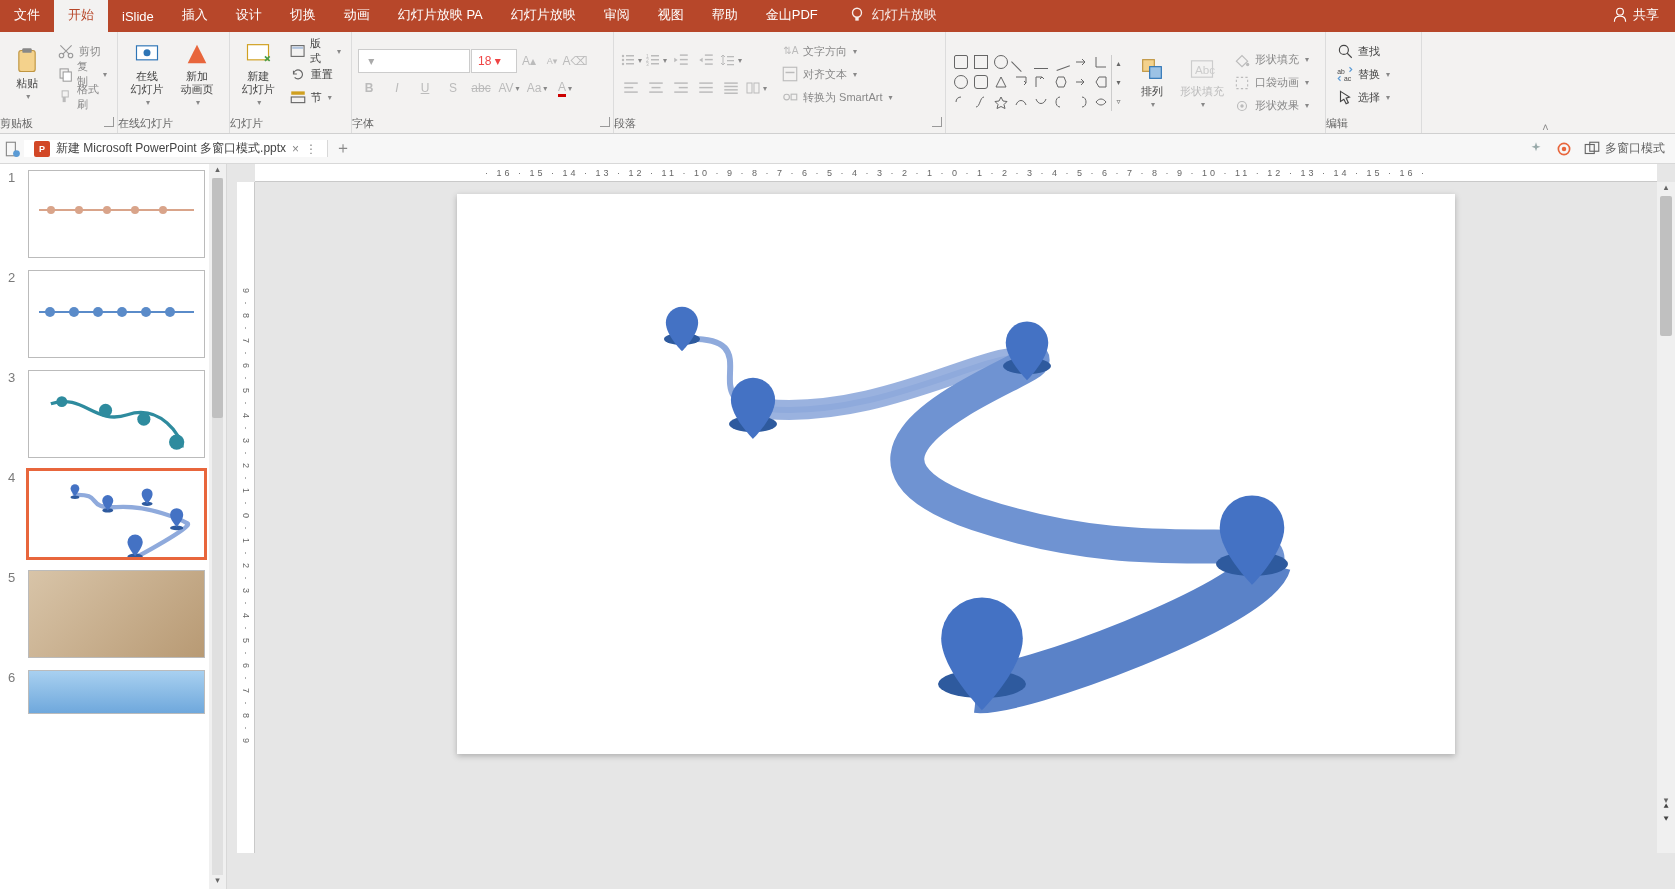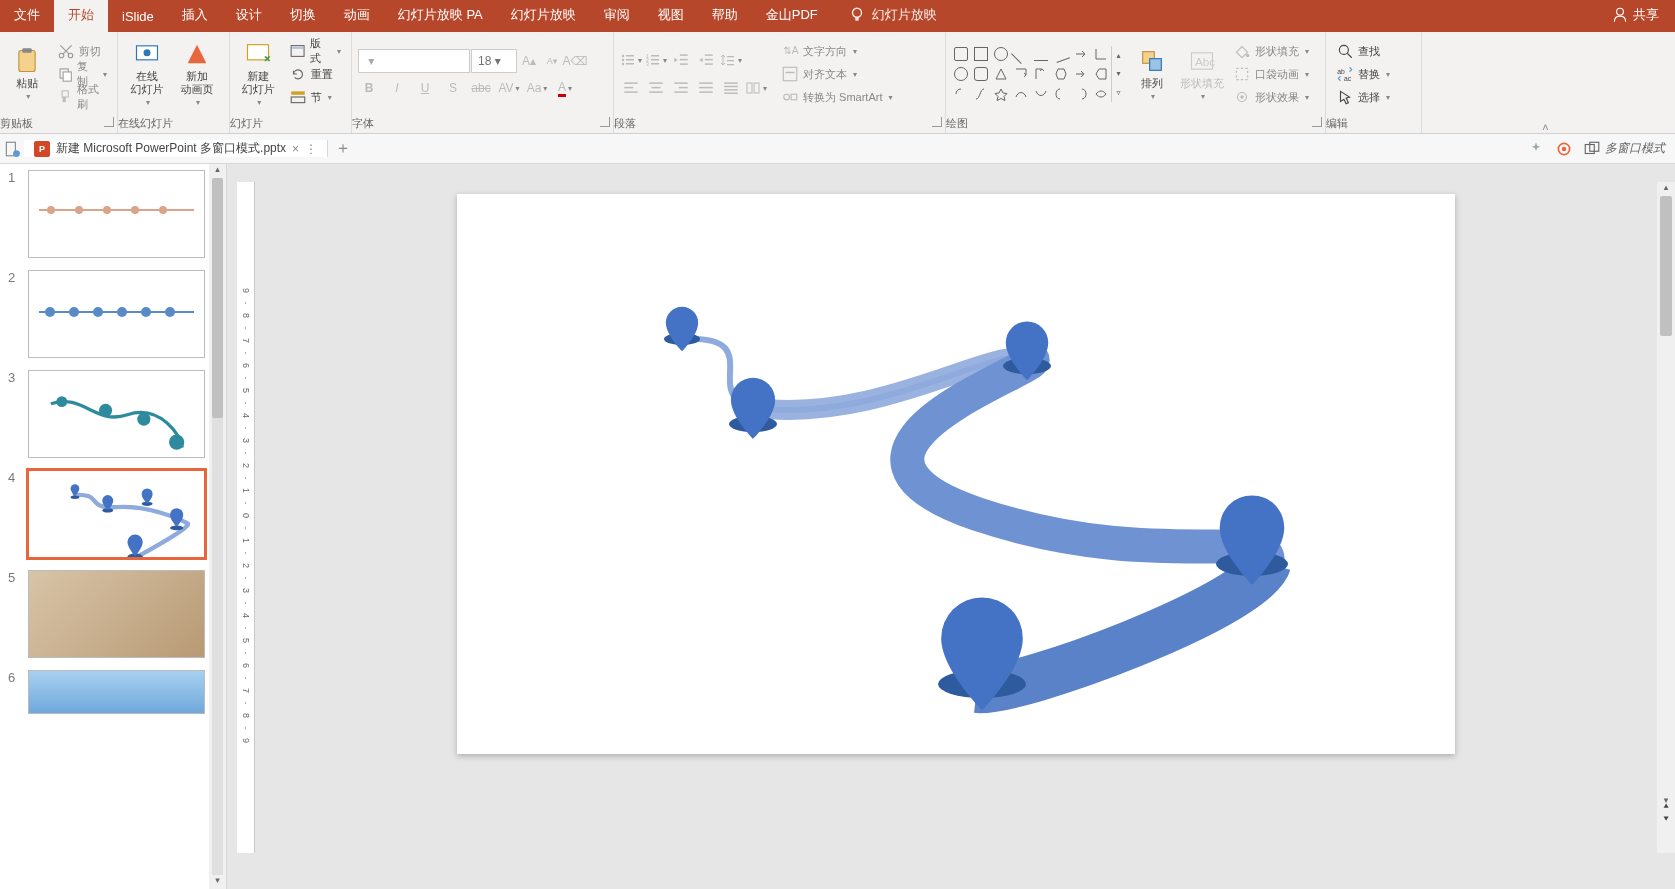--- a/index.html
+++ b/index.html
@@ -38,21 +38,21 @@
 .gallery-more { width:14px; height:56px; border-left:1px solid #ccc; display:flex; flex-direction:column; justify-content:space-around; align-items:center; cursor:pointer; }
 .gallery-more span { font-size:8px; color:#666; }
 
 
 .doctabs { height:30px; background:#f7f7f7; border-bottom:1px solid #d8d8d8; display:flex; align-items:stretch; }
 .doctabs .left { display:flex; align-items:center; }
 .doctab { display:flex; align-items:center; gap:6px; padding:0 10px; border-right:1px solid #d8d8d8; font-size:12px; background:#fff; }
 .doctab .pp { width:16px; height:16px; background:#d24726; color:#fff; font-size:9px; font-weight:bold; display:flex; align-items:center; justify-content:center; border-radius:2px; }
 .doctabs .addtab { width:30px; display:flex; align-items:center; justify-content:center; color:#888; cursor:pointer; font-size:16px; }
 .doctabs .right { margin-left:auto; display:flex; align-items:center; gap:10px; padding:0 10px; color:#666; }
-.doctabs .right .it { cursor:pointer; display:flex; align-items:center; gap:4px;font-style:italic; }
+.doctabs .right .it { cursor:pointer; display:flex; align-items:center; gap:4px; }
 
 
 .editor { position:absolute; top:164px; bottom:0; left:0; right:0; display:flex; background:#e6e6e6; }
 .thumbs { width:227px; background:#fff; border-right:1px solid #d8d8d8; position:relative; overflow:hidden; }
 .thumbs-inner { position:absolute; inset:0; right:17px; overflow:hidden; }
 .thumbs .sb { position:absolute; right:0; top:0; bottom:0; width:17px; background:#f0f0f0; }
 .thumbs .sb .tr { position:absolute; left:3px; right:3px; top:14px; bottom:14px; background:#e0e0e0; }
 .thumbs .sb .th { position:absolute; left:3px; right:3px; top:14px; height:240px; background:#c0c0c0; border-radius:2px; }
 .thumbs .sb .ar { position:absolute; left:0; right:0; height:14px; text-align:center; font-size:9px; color:#666; cursor:pointer; }
 .trow { display:flex; padding:6px 4px 6px 8px; gap:6px; }
@@ -214,21 +214,21 @@
       </div>
     </div>
     <div class="label"><span>幻灯片</span></div>
   </div>
 
   <div class="rgroup" style="width:262px">
     <div class="body">
         <div class="col" style="gap:4px">
       <div class="row">
         <div class="combo" style="width:112px" title="">&nbsp;▾</div>
-        <div class="combo" style="width:46px;color:#737373"><span>18</span>&nbsp;▾</div>
+        <div class="combo" style="width:46px;color:#ef4444"><span>18</span>&nbsp;▾</div>
         <div class="mini">
               <span style="color:#bbb">A▴</span>
             </div>
         <div class="mini">
               <span style="color:#bbb;font-size:9px">A▾</span>
             </div>
         <div class="mini">
               <span style="color:#bbb">A⌫</span>
             </div>
       </div>
@@ -512,21 +512,20 @@
           </div>
         <div class="smbtn dd">
             <svg class="ico" viewBox="0 0 16 16">
               <circle cx="8" cy="8" r="4" fill="none" stroke="#bbb"></circle>
               <circle cx="8" cy="8" r="1.5" fill="#bbb"></circle>
             </svg>
             <span>形状效果</span>
           </div>
       </div>
     </div>
-    <div class="label"><span>绘图</span><span class="launcher"></span></div>
   </div>
 
   <div class="rgroup" style="width:96px">
     <div class="body">
         <div class="col">
       <div class="smbtn ena">
             <svg class="ico" viewBox="0 0 16 16">
               <circle cx="7" cy="7" r="4" fill="none" stroke="#444"></circle>
               <path d="M10 10l4 4" stroke="#444"></path>
             </svg>
@@ -663,20 +662,23 @@
     </div>
     <div class="sb">
       <div class="ar" style="top:0">▴</div>
       <div class="tr"></div>
         <div class="th"></div>
       <div class="ar" style="bottom:0">▾</div>
     </div>
   </div>
 
   <div class="stage">
+    <div class="hruler">
+        <span class="ticks">· 16 · 15 · 14 · 13 · 12 · 11 · 10 · 9 · 8 · 7 · 6 · 5 · 4 · 3 · 2 · 1 · 0 · 1 · 2 · 3 · 4 · 5 · 6 · 7 · 8 · 9 · 10 · 11 · 12 · 13 · 14 · 15 · 16 ·</span>
+      </div>
     <div class="vruler">
         <span class="ticks">9 · 8 · 7 · 6 · 5 · 4 · 3 · 2 · 1 · 0 · 1 · 2 · 3 · 4 · 5 · 6 · 7 · 8 · 9</span>
       </div>
 
     <div class="canvaswrap">
       <div class="slide">
         <svg viewBox="0 0 998 560">
           <defs>
             <g id="pin">
                 <path d="M0 -34 a17 17 0 0 1 17 17 c0 13 -17 30 -17 30 s-17 -17 -17 -30 a17 17 0 0 1 17 -17" fill="#4472c4"></path>

